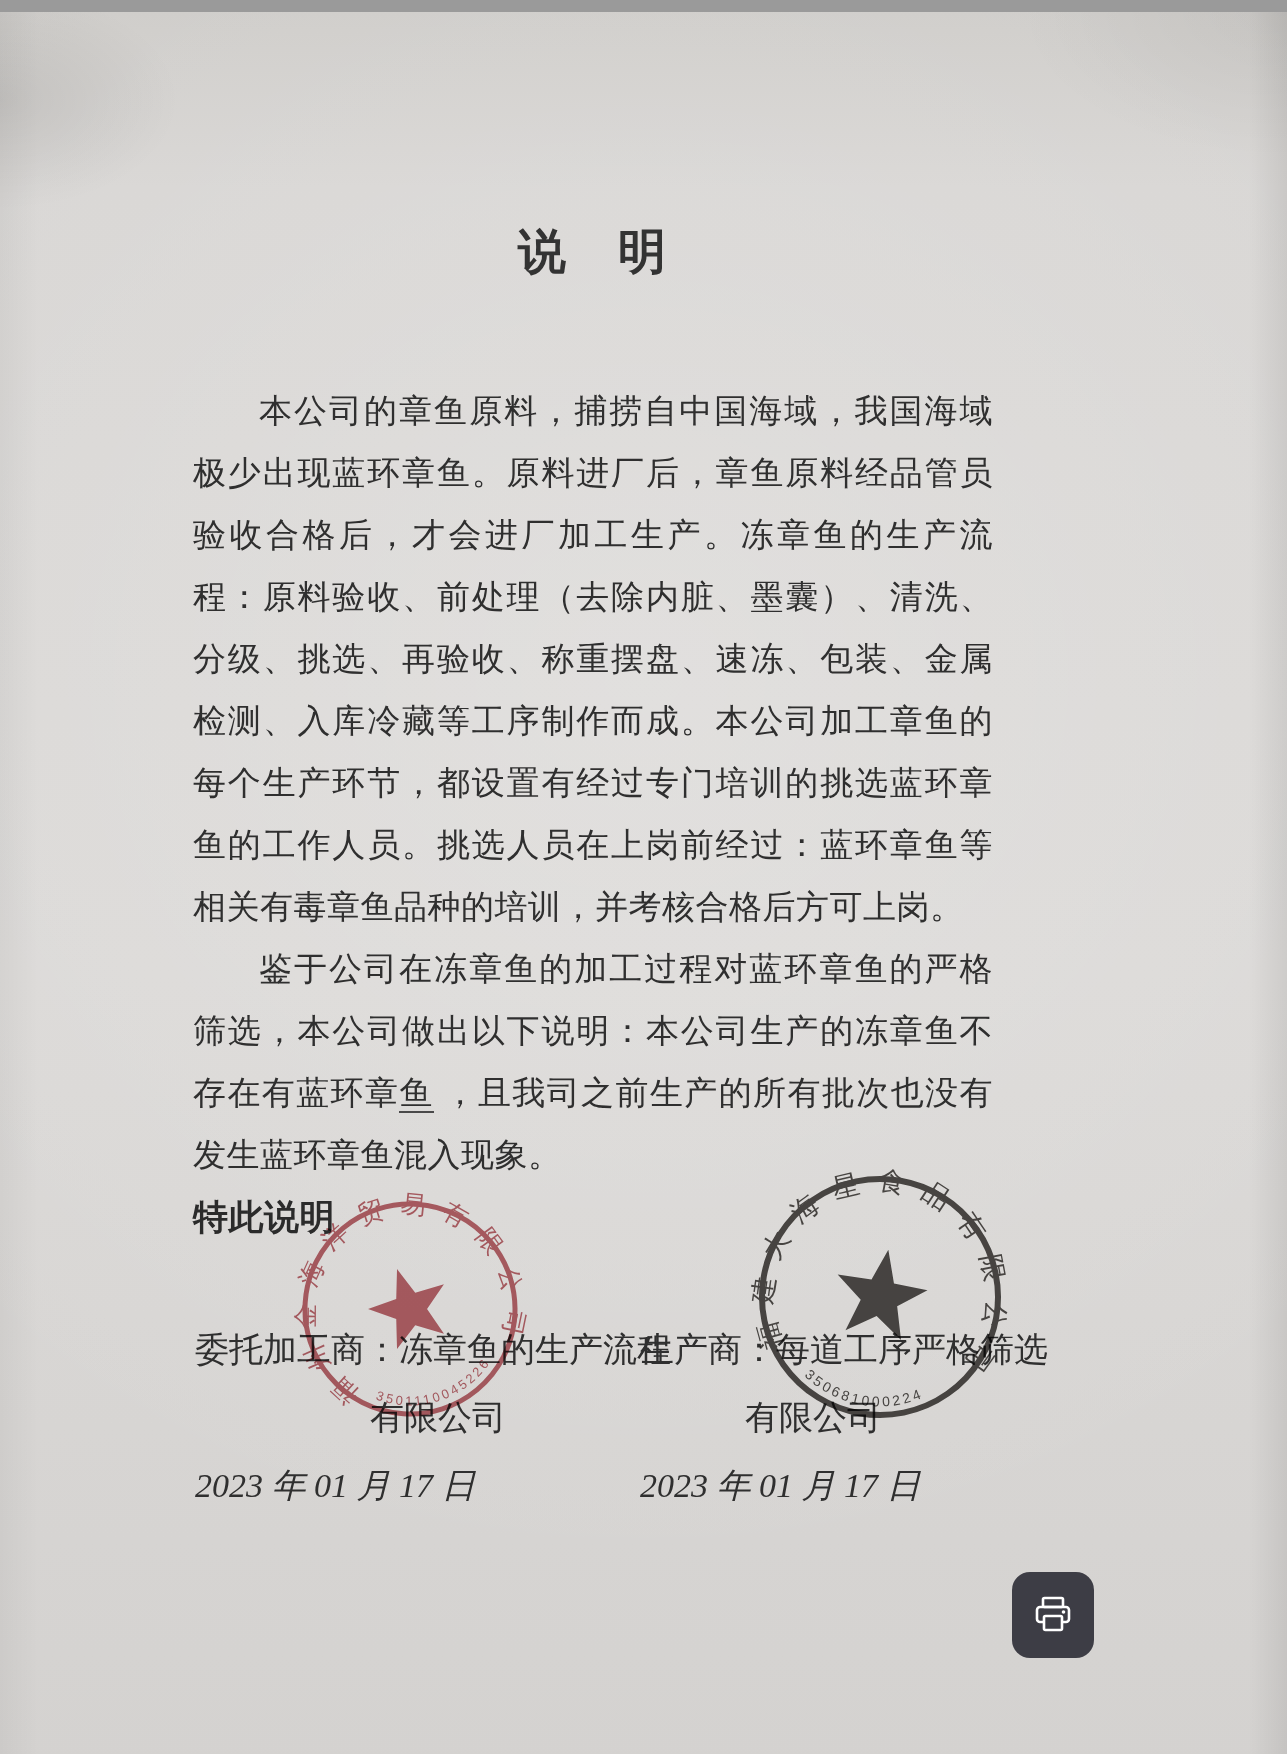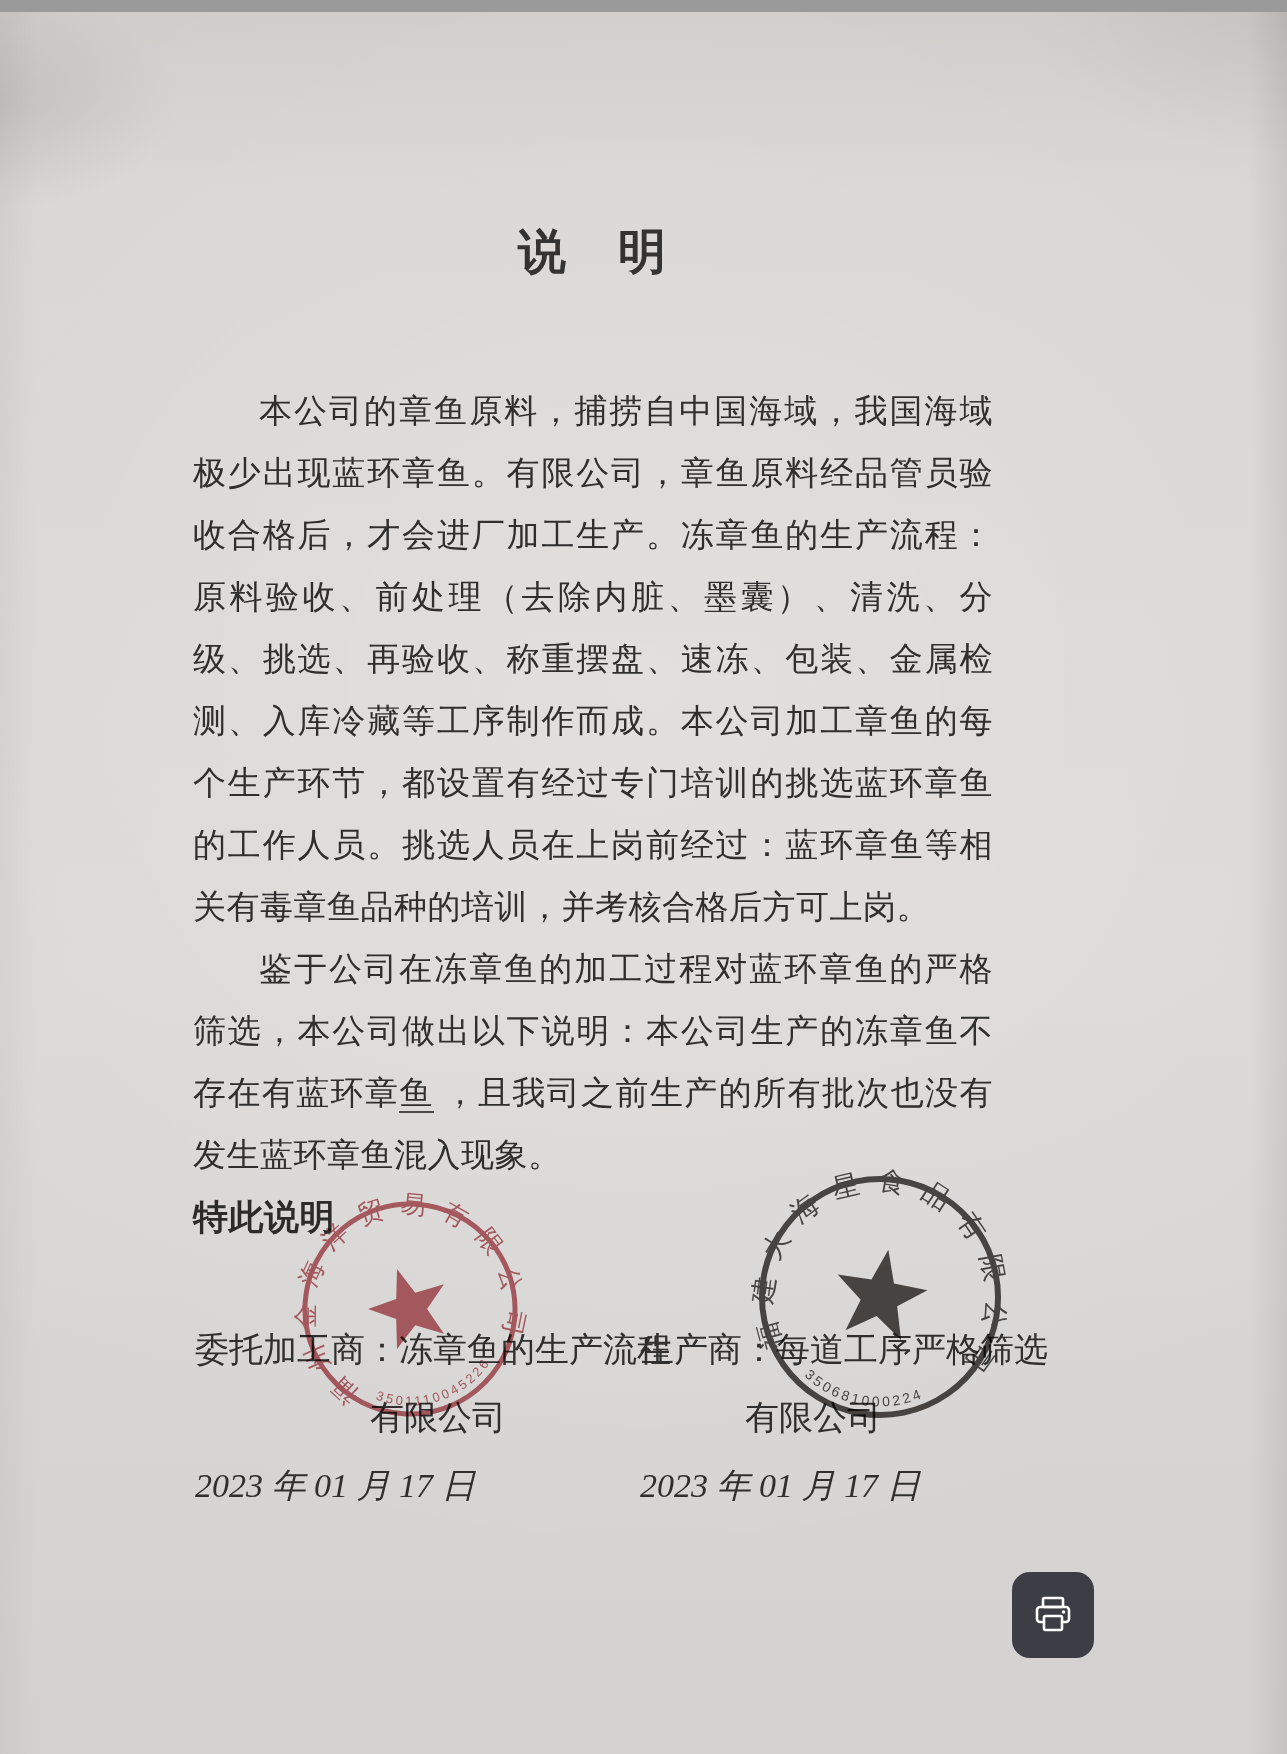--- a/index.html
+++ b/index.html
@@ -59,21 +59,21 @@
   .fab svg{display:block;}
 </style>
 </head>
 <body>
 
 <div class="page">
 
   <h1 class="title">说　明</h1>
 
   <div class="body">
-    <p>本公司的章鱼原料，捕捞自中国海域，我国海域极少出现蓝环章鱼。有限公司，章鱼原料经品管员验收合格后，才会进厂加工生产。冻章鱼的生产流程：原料验收、前处理（去除内脏、墨囊）、清洗、分级、挑选、再验收、称重摆盘、速冻、包装、金属检测、入库冷藏等工序制作而成。本公司加工章鱼的每个生产环节，都设置有经过专门培训的挑选蓝环章鱼的工作人员。挑选人员在上岗前经过：蓝环章鱼等相关有毒章鱼品种的培训，并考核合格后方可上岗。</p>
+    <p>本公司的章鱼原料，捕捞自中国海域，我国海域极少出现蓝环章鱼。原料进厂后，章鱼原料经品管员验收合格后，才会进厂加工生产。冻章鱼的生产流程：原料验收、前处理（去除内脏、墨囊）、清洗、分级、挑选、再验收、称重摆盘、速冻、包装、金属检测、入库冷藏等工序制作而成。本公司加工章鱼的每个生产环节，都设置有经过专门培训的挑选蓝环章鱼的工作人员。挑选人员在上岗前经过：蓝环章鱼等相关有毒章鱼品种的培训，并考核合格后方可上岗。</p>
     <p><span>鉴于公司在冻章鱼的加工过程对蓝环章鱼的严格筛选，本公司做出以下说明：本公司生产的冻章鱼不存在有蓝环章</span><span class="u-char">鱼</span><span> ，且我司之前生产的所有批次也没有发生蓝环章鱼混入现象。</span></p>
     <p class="closing">特此说明</p>
   </div>
 
   <div class="sig sig-left">
     <div class="l1">委托加工商：冻章鱼的生产流程</div>
     <div class="l2">有限公司</div>
     <div class="dt">2023 年 01 月 17 日</div>
   </div>
 

